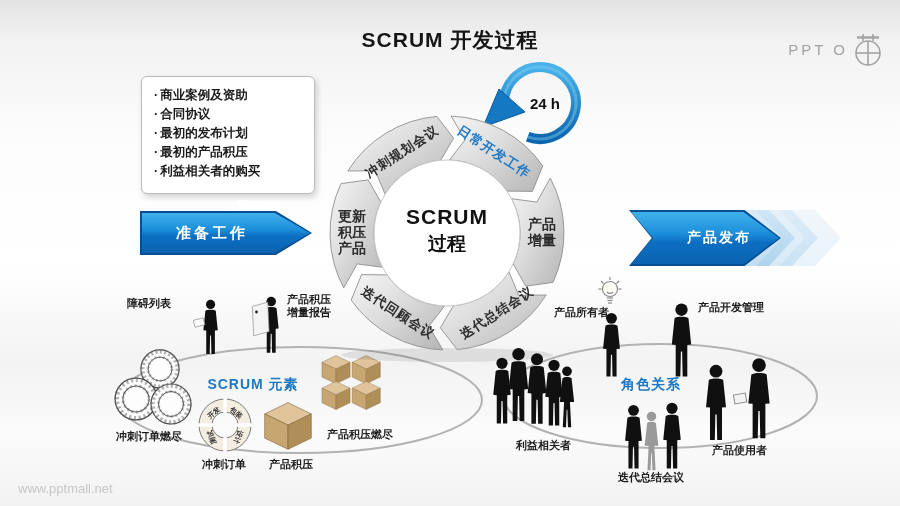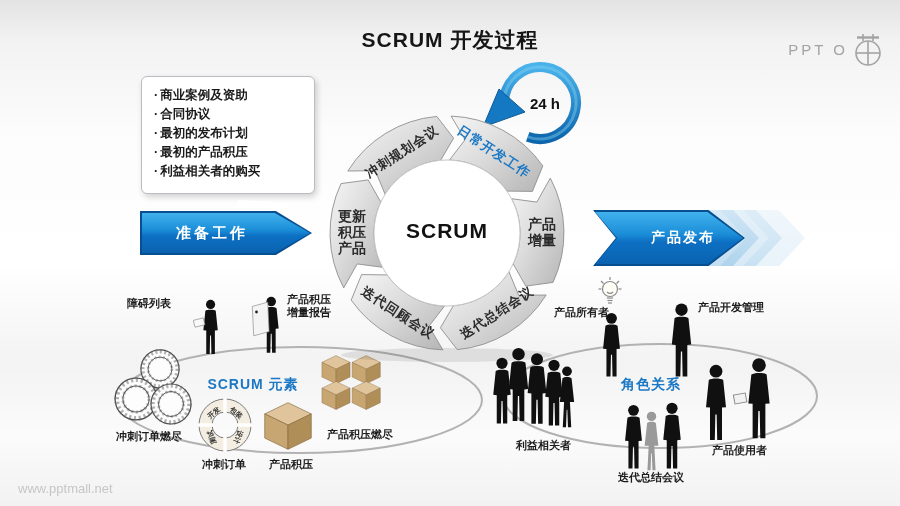--- a/index.html
+++ b/index.html
@@ -27,21 +27,21 @@
     filter:drop-shadow(1px 1px 1px rgba(0,0,0,.15));}
   
   .arrow-wrap{z-index:3;}
   .arrow-prepare{left:140px;top:211px;width:172px;height:44px;}
   .arrow-outer{position:absolute;inset:0;background:#084f92;}
   .arrow-inner{position:absolute;inset:2px;background:linear-gradient(180deg,#41b1ec 0%,#1b8ed9 42%,#0d6fc2 58%,#0a63b0 100%);}
   .clip-prep{clip-path:polygon(0 0,79% 0,100% 50%,79% 100%,0 100%);}
   .arrow-label{position:absolute;inset:0;display:flex;align-items:center;justify-content:center;
     color:#fff;font-weight:bold;font-size:15px;letter-spacing:3px;}
   .arrow-prepare .arrow-label{padding-right:28px;}
-  .arrow-release{left:593px;top:210px;width:240px;height:56px;}
+  .arrow-release{left:629px;top:210px;width:240px;height:56px;}
   .arrow-release .main{position:absolute;left:0;top:0;width:152px;height:56px;}
   .clip-rel{clip-path:polygon(0 0,76% 0,100% 50%,76% 100%,0 100%,15% 50%);}
   .arrow-release .arrow-label{width:152px;padding-left:14px;padding-right:26px;font-size:14px;letter-spacing:2px;}
   .ghost{position:absolute;top:0;height:56px;width:62px;
     clip-path:polygon(0 0,58% 0,100% 50%,58% 100%,0 100%,42% 50%);
     background:linear-gradient(180deg,#bcdcf2,#8fc2e5);}
   .g1{left:104px;opacity:.55;} .g2{left:127px;opacity:.36;} .g3{left:150px;opacity:.20;}
   
   #loop-svg{left:470px;top:55px;z-index:3;}
   #wheel{left:317px;top:103px;z-index:4;}
@@ -157,20 +157,21 @@
     <path d="M134.1,13.1 A117,117 0 0 1 225.8,62.9 L215.4,88.4 L189.8,88.1 A73,73 0 0 0 132.5,57.0 L148.1,36.7 Z" class="wheel-seg"></path>
       <path d="M233.3,75.1 A117,117 0 0 1 236.0,179.4 L208.8,183.1 L196.2,160.9 A73,73 0 0 0 194.5,95.7 L219.8,99.1 Z" class="wheel-seg"></path>
       <path d="M229.2,192.0 A117,117 0 0 1 140.2,246.6 L123.4,224.8 L136.4,202.7 A73,73 0 0 0 191.9,168.7 L201.7,192.3 Z" class="wheel-seg"></path>
       <path d="M125.9,246.9 A117,117 0 0 1 34.2,197.1 L44.6,171.6 L70.2,171.9 A73,73 0 0 0 127.5,203.0 L111.9,223.3 Z" class="wheel-seg"></path>
       <path d="M26.7,184.9 A117,117 0 0 1 24.0,80.6 L51.2,76.9 L63.8,99.1 A73,73 0 0 0 65.5,164.3 L40.2,160.9 Z" class="wheel-seg"></path>
       <path d="M30.8,68.0 A117,117 0 0 1 119.8,13.4 L136.6,35.2 L123.6,57.3 A73,73 0 0 0 68.1,91.3 L58.3,67.7 Z" class="wheel-seg"></path>
       <circle class="wheel-center" cx="130" cy="130" r="73" fill="#ffffff" stroke="#c8c8c8" stroke-width="1"></circle>
   </svg>
   <div class="abs wheel-center-label">
     <div class="l1">SCRUM</div>
+    <div class="l2">过程</div>
   </div>
 
   <div class="abs seg-label" style="left:402px;top:152px;transform:translate(-50%,-50%) rotate(-33deg);">冲刺规划会议</div>
   <div class="abs seg-label blue" style="left:494px;top:152px;transform:translate(-50%,-50%) rotate(33deg);">日常开发工作</div>
   <div class="abs seg-multi" style="left:542px;top:232px;">
     <div>产品</div>
     <div>增量</div>
   </div>
   <div class="abs seg-label" style="left:497px;top:313px;transform:translate(-50%,-50%) rotate(-33deg);">迭代总结会议</div>
   <div class="abs seg-label" style="left:398px;top:313px;transform:translate(-50%,-50%) rotate(33deg);">迭代回顾会议</div>

